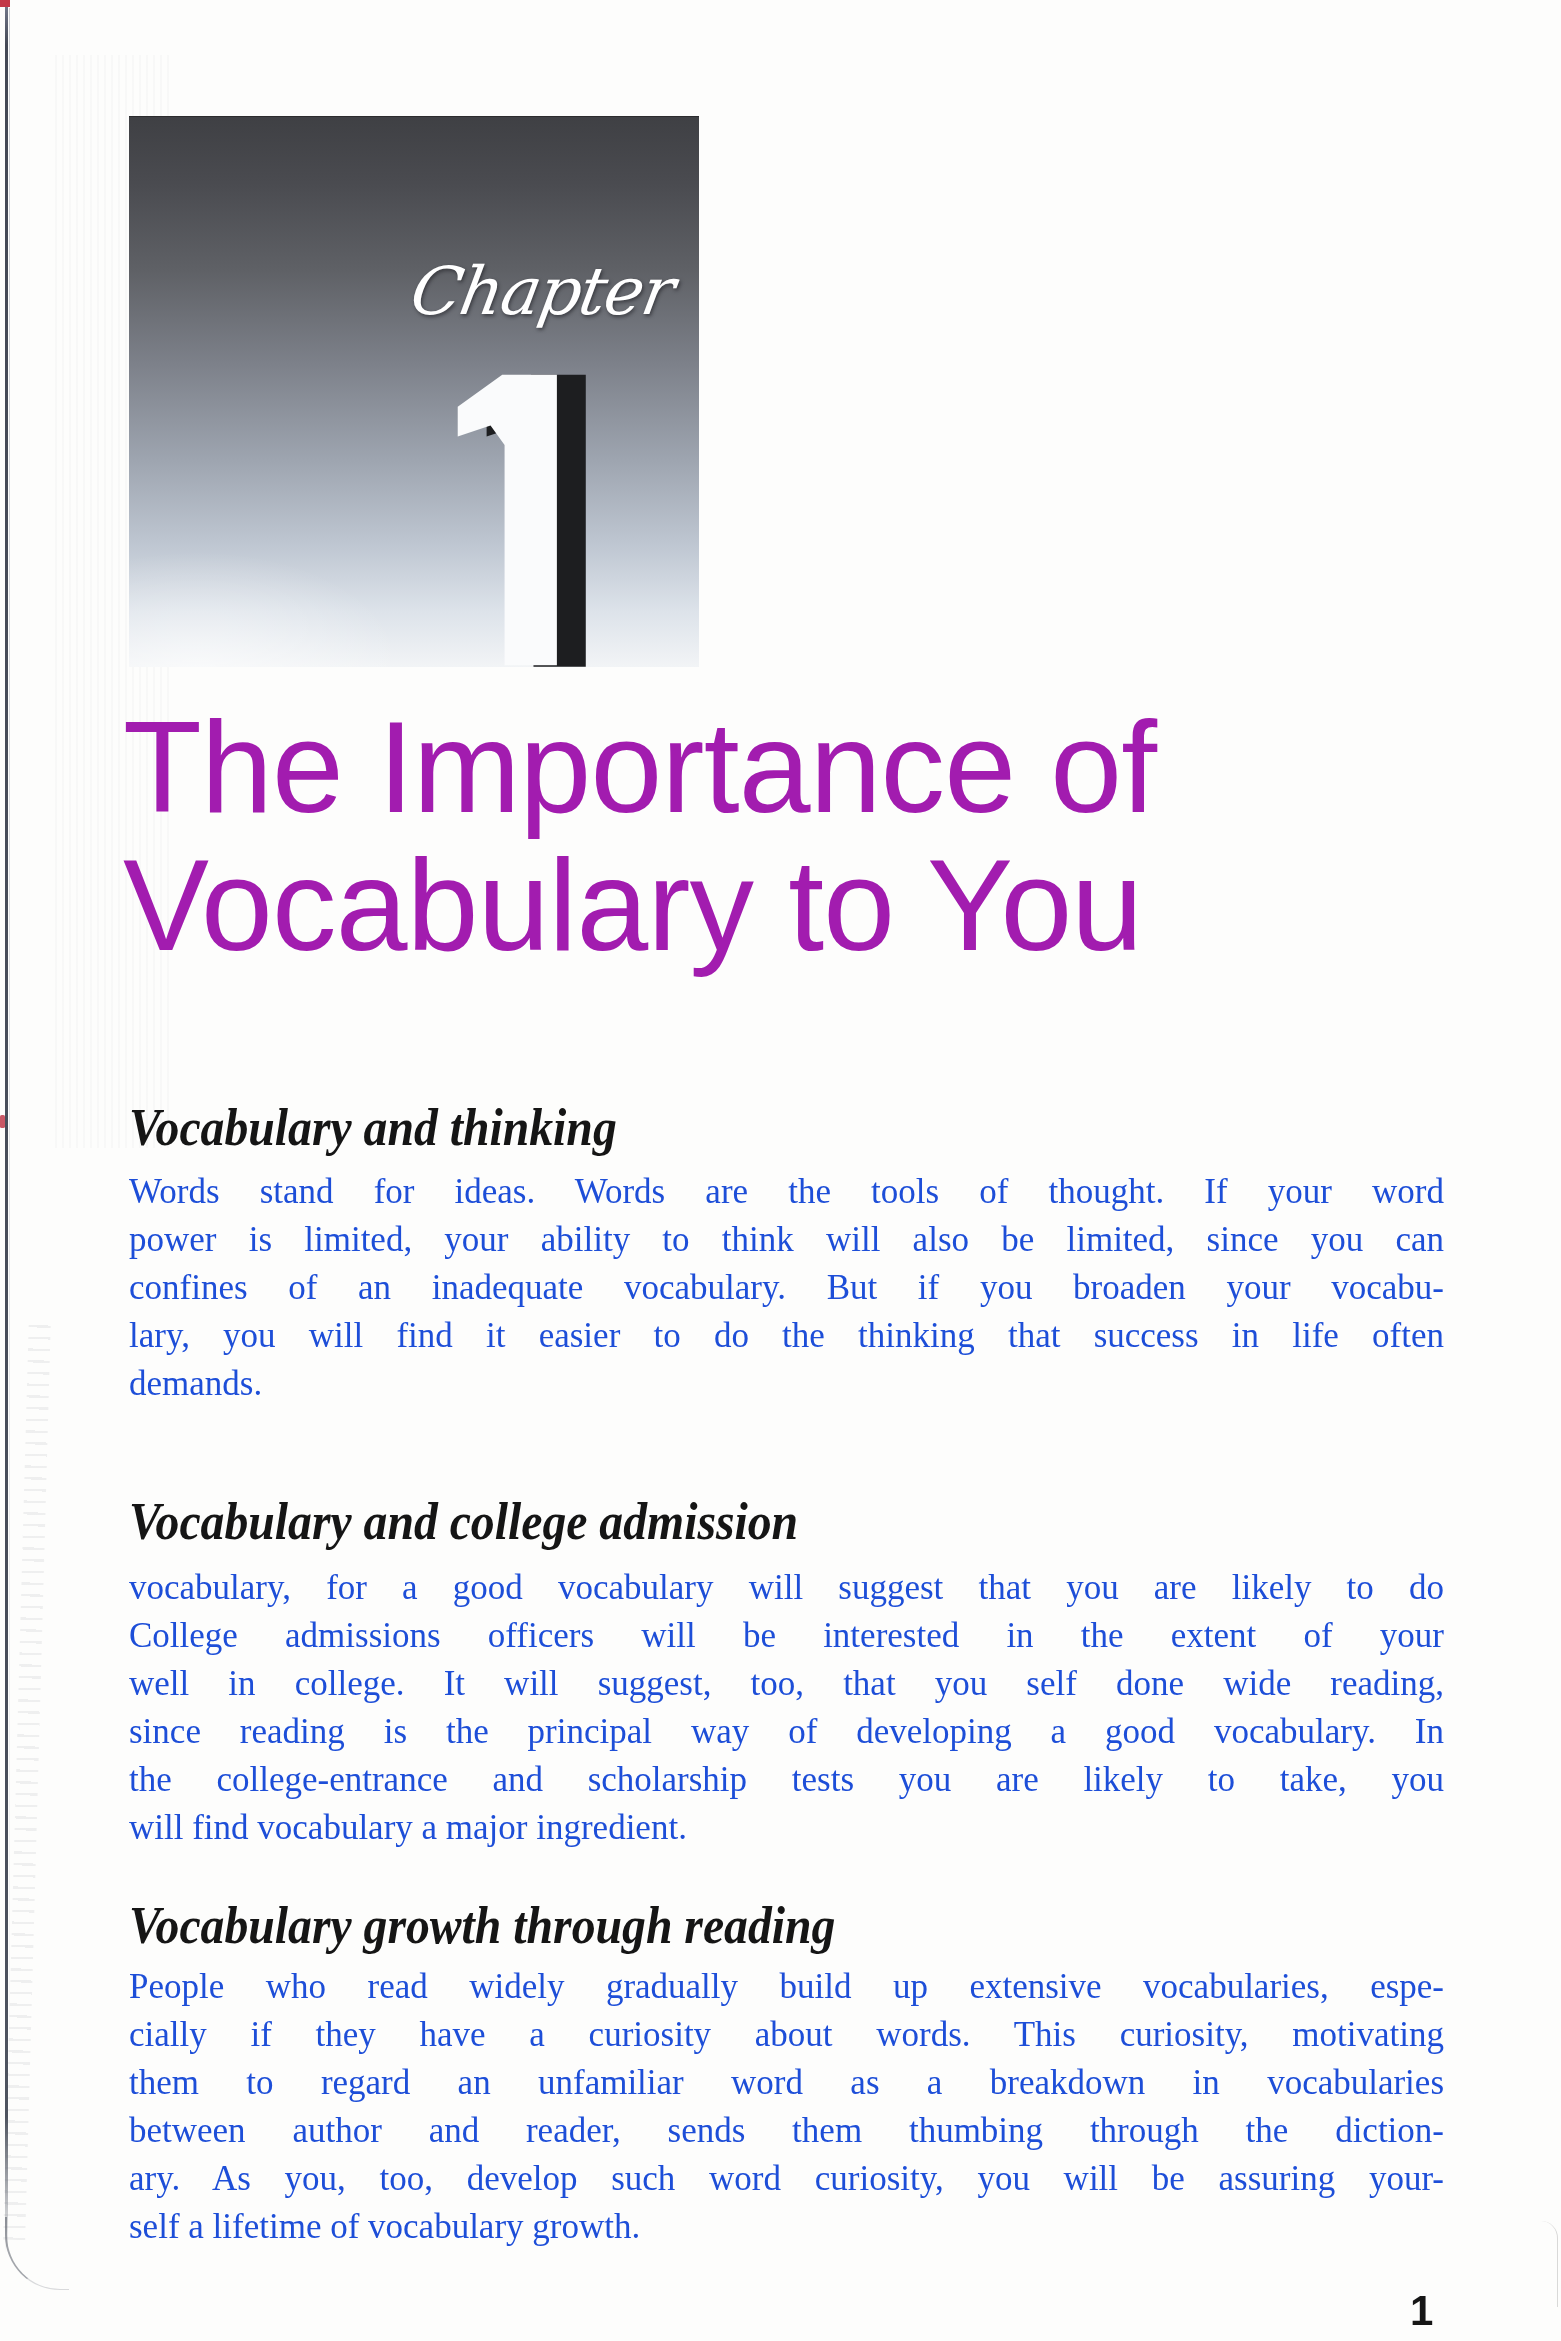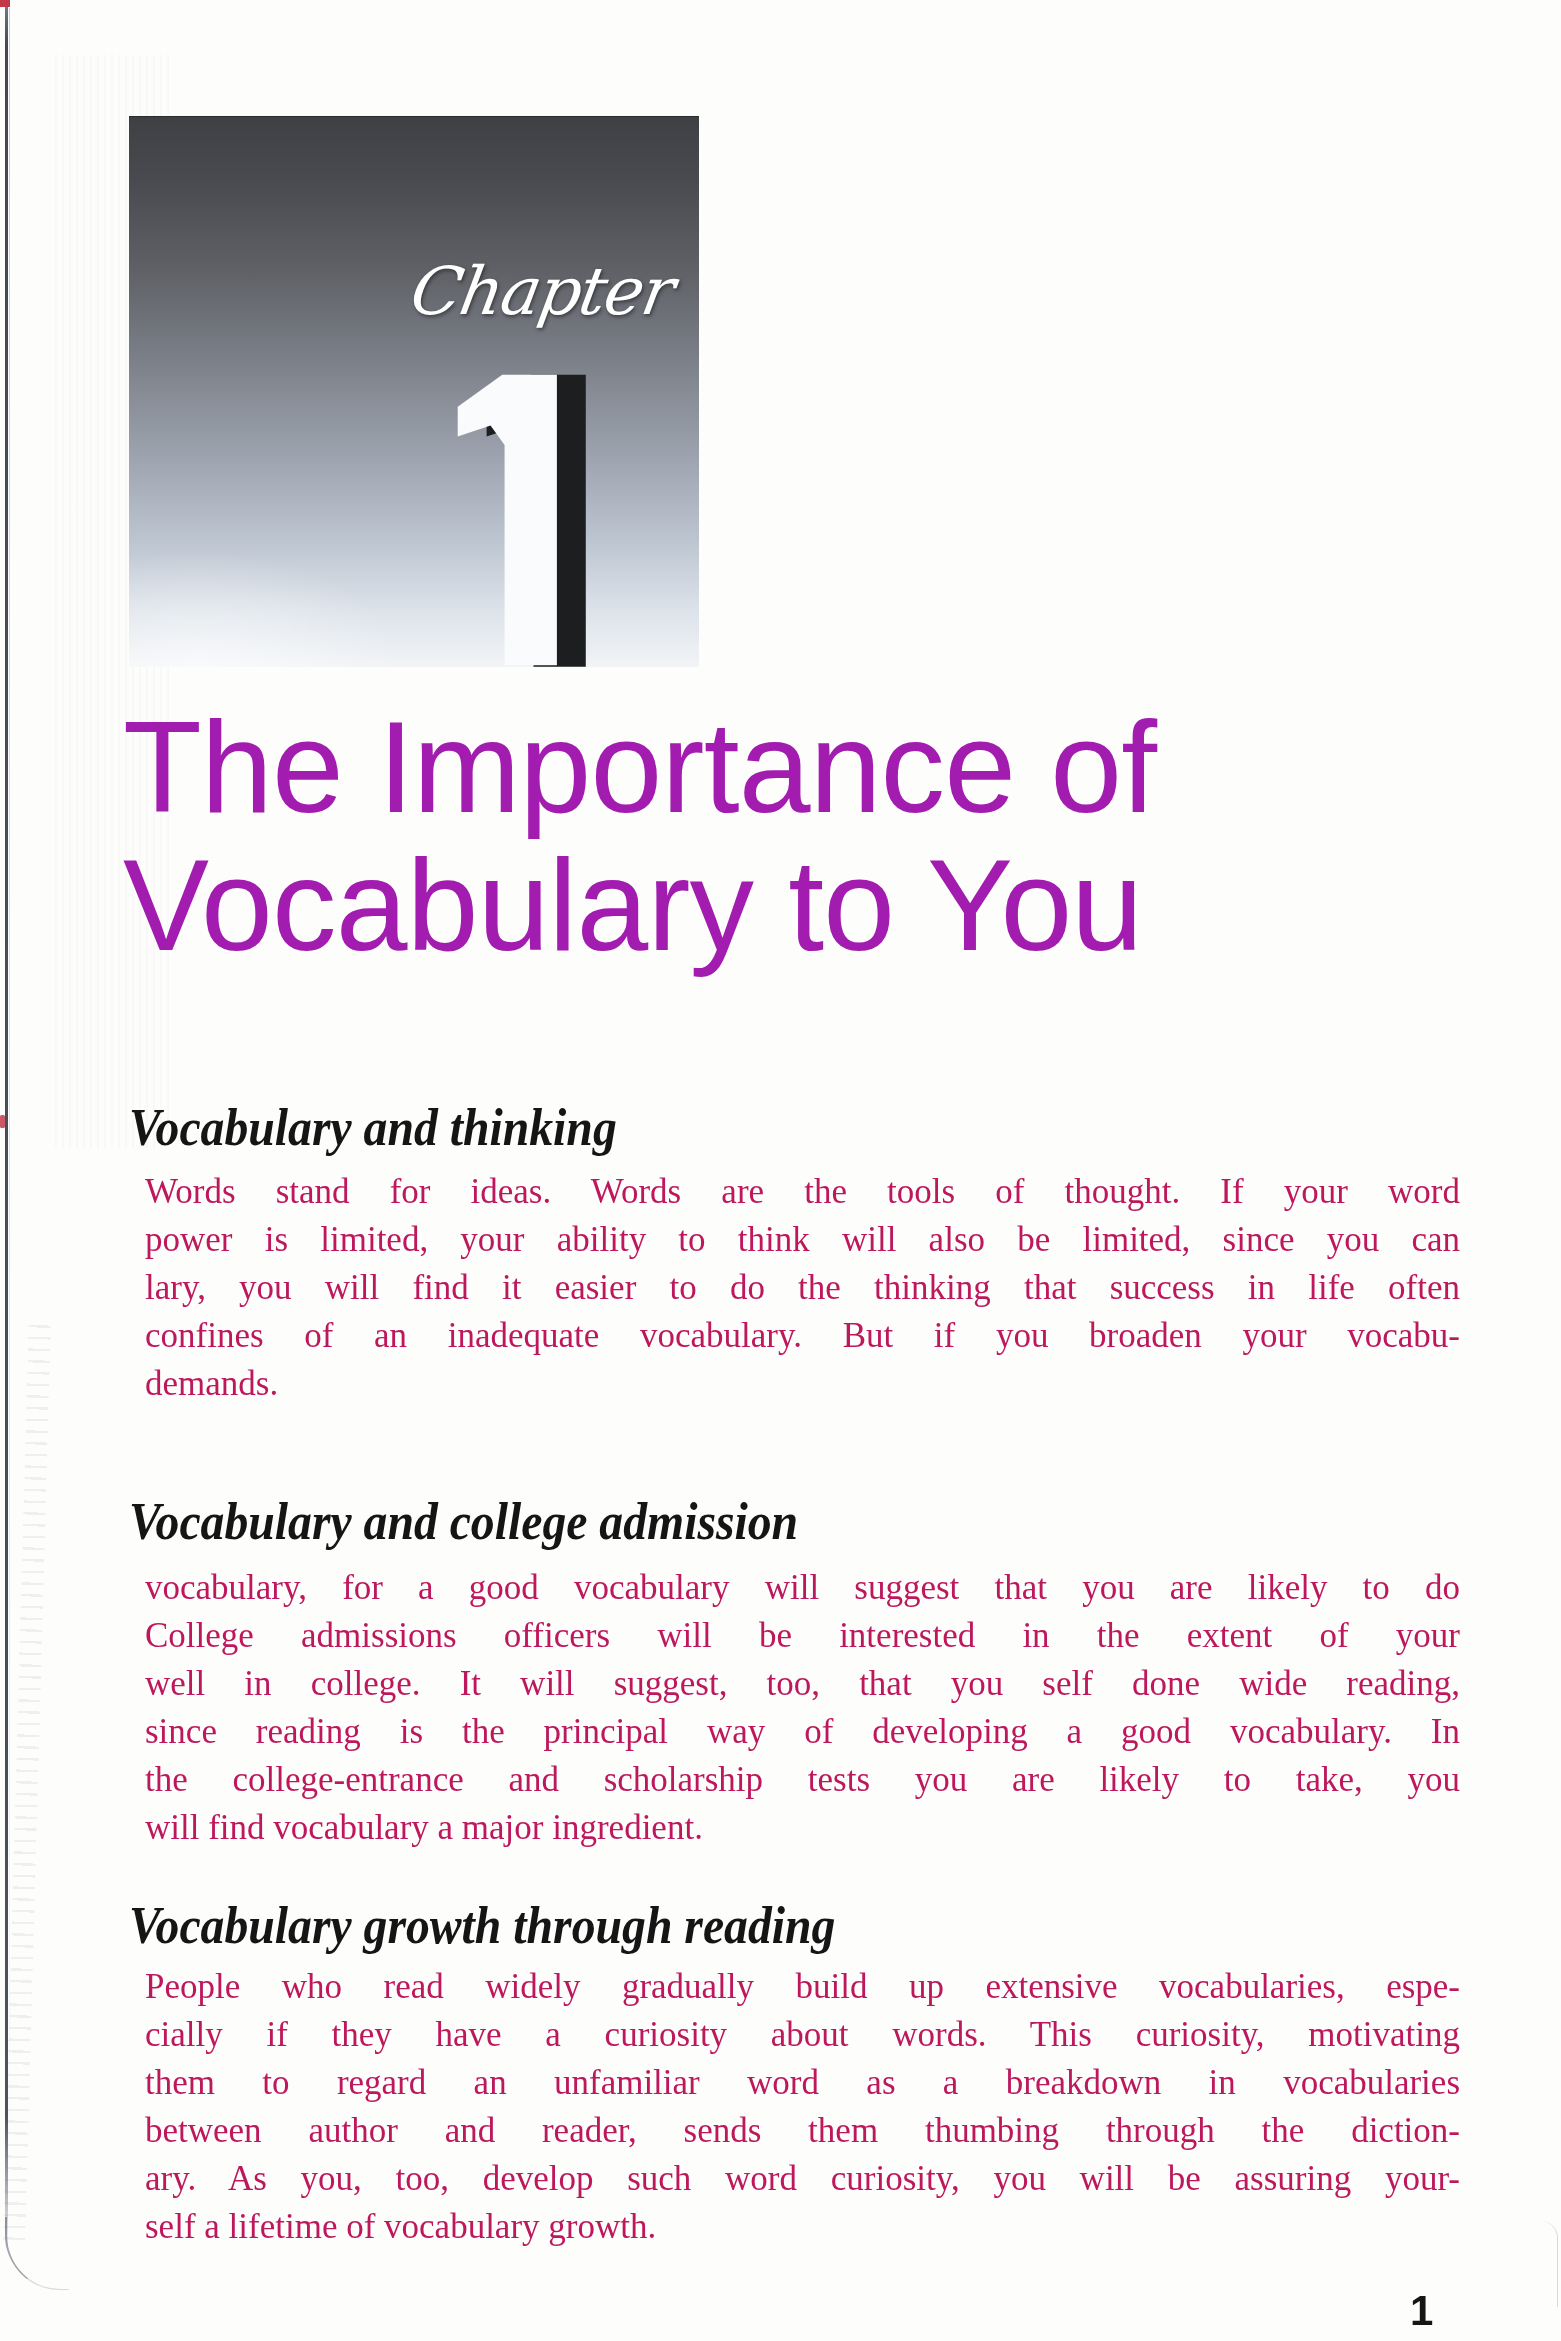--- a/index.html
+++ b/index.html
@@ -97,23 +97,23 @@
   .sec-heading {
     position: absolute; left: 129px; margin: 0;
     font-family: "Liberation Serif", serif;
     font-style: italic; font-weight: 700;
     font-size: 53px; line-height: 53px;
     color: #151515;
     transform: scaleX(0.9); transform-origin: 0 50%;
     white-space: nowrap;
   }
   .sec-para {
-    position: absolute; left: 145px; width: 1315px;
+    position: absolute; left: 129px; width: 1315px;
     font-size: 35px; line-height: 48px;
-    color: #be185d;
+    color: #1d4ed8;
   }
   .bline { text-align: justify; text-align-last: justify; }
   .bline.last { text-align-last: auto; }
 
   
   .pagenum {
     position: absolute; left: 1410px; top: 2290px;
     font-family: "Liberation Sans", sans-serif;
     font-weight: 700; font-size: 42px; line-height: 1;
     color: #161616;
@@ -143,22 +143,22 @@
 
   <h1 class="title">
     <span>The Importance of</span><br>
     <span>Vocabulary to You</span>
   </h1>
 
   <h2 class="sec-heading" style="top:1101px">Vocabulary and thinking</h2>
   <div class="sec-para" style="top:1168px">
       <div class="bline">Words stand for ideas. Words are the tools of thought. If your word</div>
       <div class="bline">power is limited, your ability to think will also be limited, since you can</div>
+      <div class="bline">confines of an inadequate vocabulary. But if you broaden your vocabu-</div>
       <div class="bline">lary, you will find it easier to do the thinking that success in life often</div>
-      <div class="bline">confines of an inadequate vocabulary. But if you broaden your vocabu-</div>
       <div class="bline last">demands.</div>
     </div>
 
   <h2 class="sec-heading" style="top:1495px">Vocabulary and college admission</h2>
   <div class="sec-para" style="top:1564px">
       <div class="bline">vocabulary, for a good vocabulary will suggest that you are likely to do</div>
       <div class="bline">College admissions officers will be interested in the extent of your</div>
       <div class="bline">well in college. It will suggest, too, that you self done wide reading,</div>
       <div class="bline">since reading is the principal way of developing a good vocabulary. In</div>
       <div class="bline">the college-entrance and scholarship tests you are likely to take, you</div>

